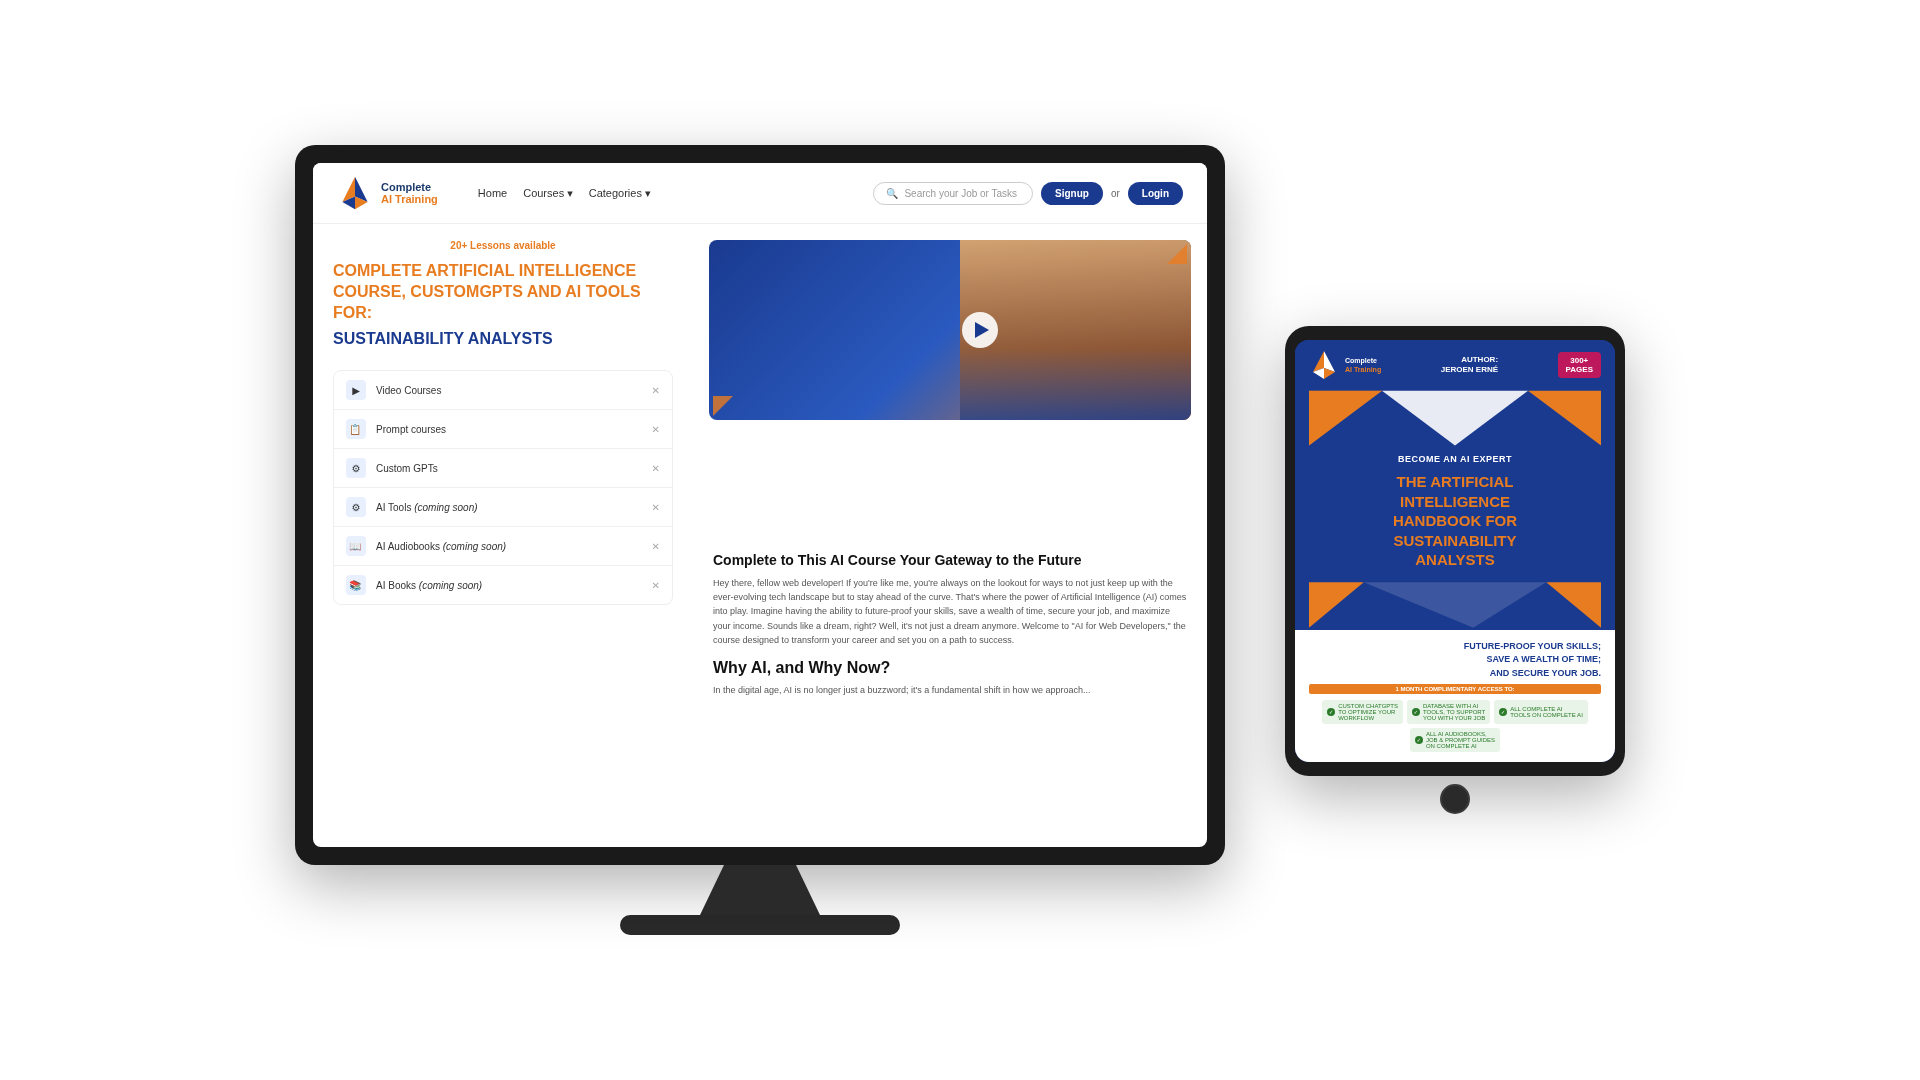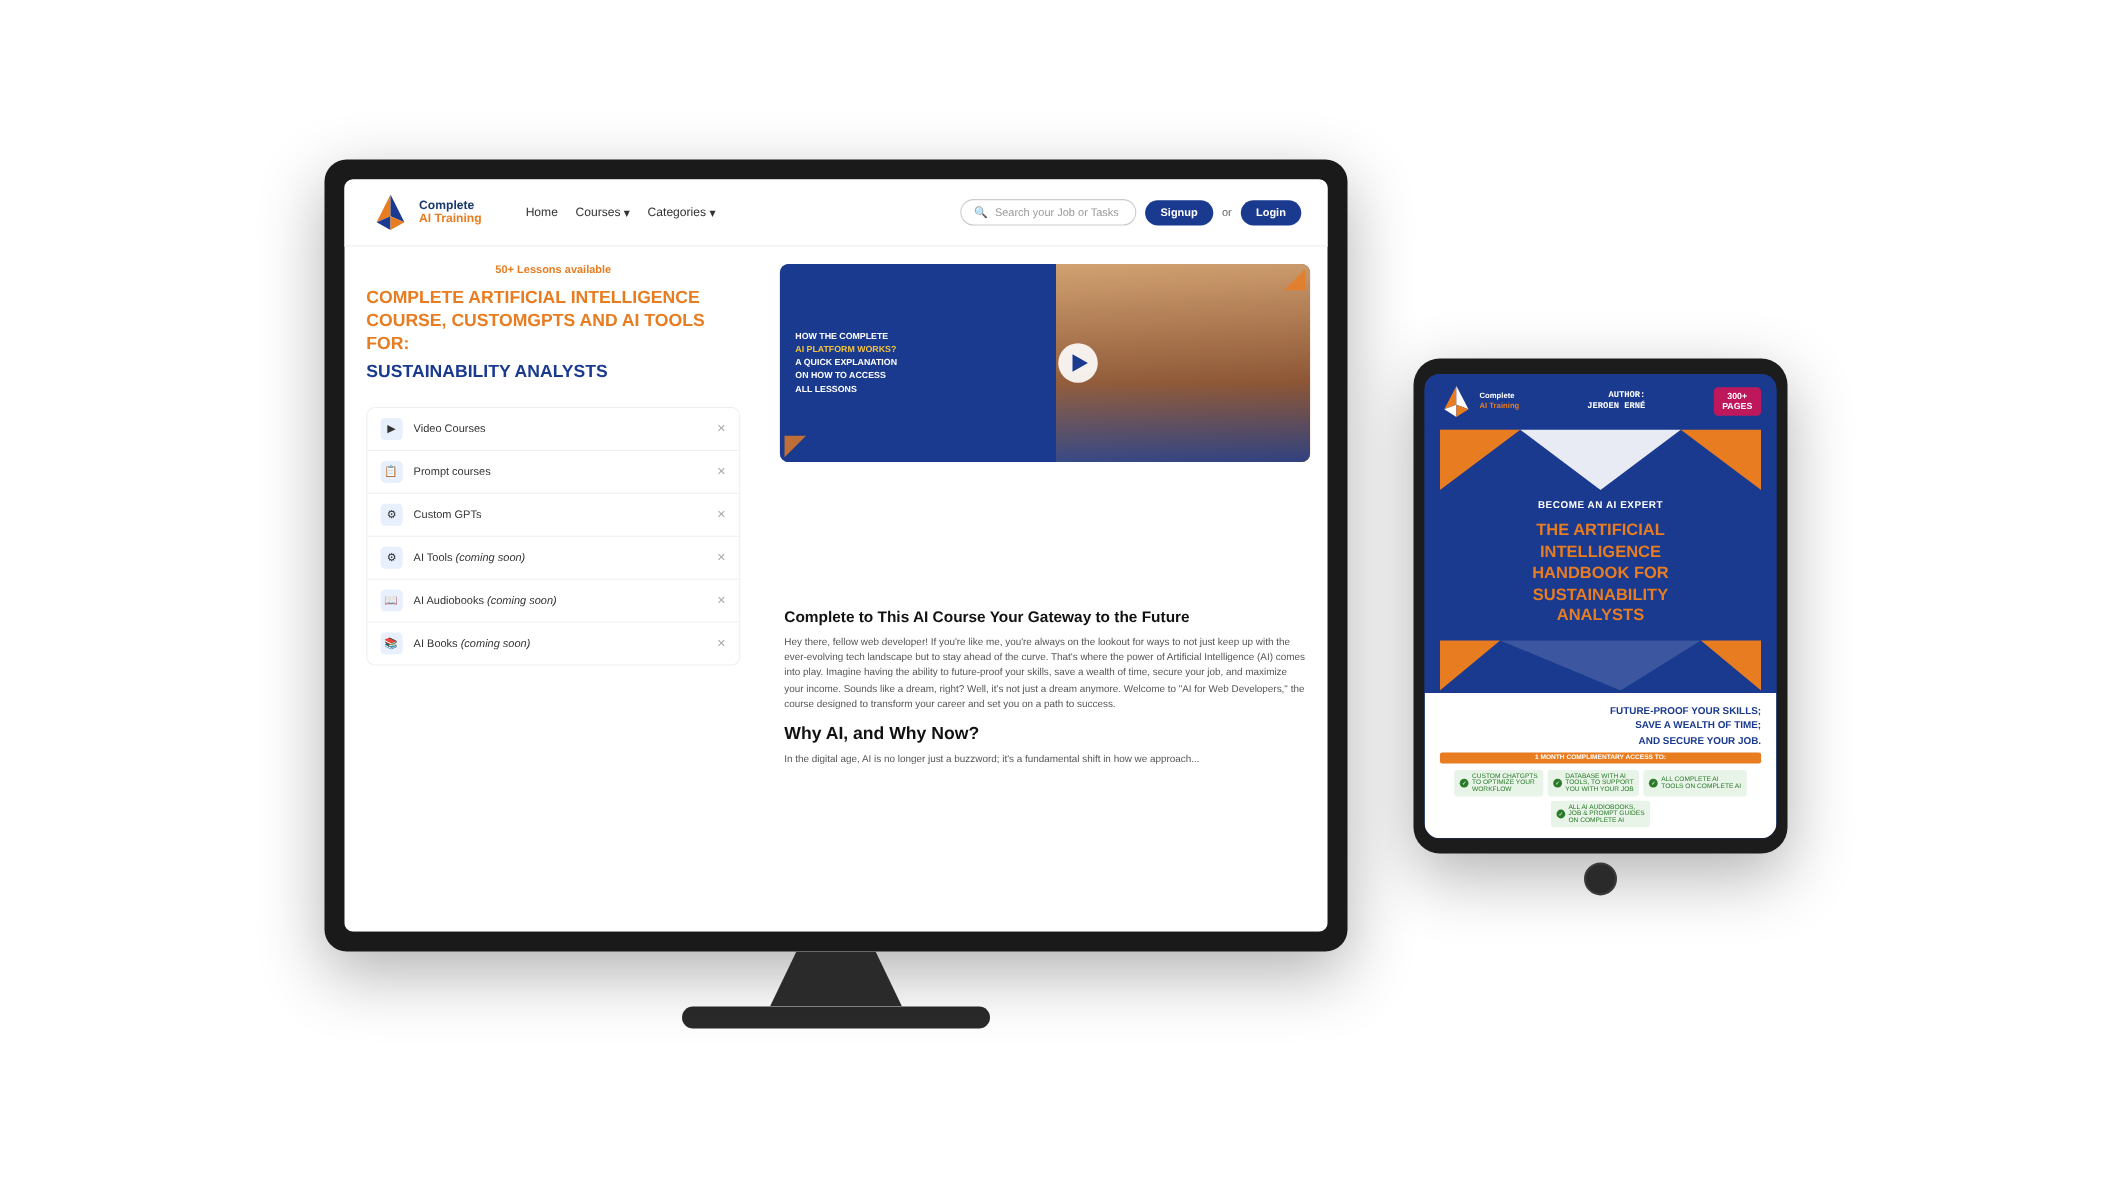--- a/index.html
+++ b/index.html
@@ -384,21 +384,20 @@
       align-items: center;
       justify-content: space-between;
       flex-shrink: 0;
     }
 
     .book-author {
       color: #fff;
       font-size: 8px;
       font-weight: 700;
       line-height: 1.3;
-      font-family: Liberation Mono, monospace;
     }
 
     .book-pages {
       background: #be185d;
       color: #fff;
       font-size: 8px;
       font-weight: 700;
       padding: 4px 8px;
       border-radius: 4px;
       text-align: center;
@@ -538,21 +537,21 @@
                 </div>
                 <button class="btn-signup">Signup</button>
                 <span class="or-text">or</span>
                 <button class="btn-login">Login</button>
               </div>
             </nav>
 
             <div class="main-content">
 
               <div class="left-panel">
-                <p class="lessons-badge">50+ Lessons available</p>
+                <p class="lessons-badge">20+ Lessons available</p>
                 <div class="hero-title">
                   <span>COMPLETE ARTIFICIAL INTELLIGENCE</span><br>
                   <span>COURSE, CUSTOMGPTS AND AI TOOLS FOR:</span>
                 </div>
                 <div class="hero-subtitle">SUSTAINABILITY ANALYSTS</div>
 
                 <div class="sidebar-list">
                   <div class="sidebar-item">
                     <div class="sidebar-item-icon">▶</div>
                     <span class="sidebar-item-label">Video Courses</span>
@@ -584,29 +583,20 @@
                     <span class="sidebar-item-x">✕</span>
                   </div>
                 </div>
               </div>
 
               <div style="flex:1; display:flex; flex-direction:column; overflow:hidden;">
 
                 <div class="video-area">
                   <div class="video-thumb">
 
-                    <div style="position:absolute;left:0;top:0;width:55%;height:100%;background:#1a3a8f;display:flex;flex-direction:column;justify-content:center;padding:14px;">
-                      <div style="color:#fff;font-size:8px;font-weight:700;line-height:1.5;">
-                        <span>HOW THE COMPLETE</span><br>
-                        <span style="color:#f0c040;">AI PLATFORM WORKS?</span><br>
-                        <span>A QUICK EXPLANATION</span><br>
-                        <span>ON HOW TO ACCESS</span><br>
-                        <span>ALL LESSONS</span>
-                      </div>
-                    </div>
 
                     <div style="position:absolute;left:52%;top:0;width:4px;height:100%;background:#e87c20;"></div>
 
                     <div style="position:absolute;right:0;top:0;width:48%;height:100%;background:linear-gradient(135deg,#c8a878,#8a6040);">
 
                       <div style="width:100%;height:100%;background:linear-gradient(180deg,#d4a070 0%,#8a5030 60%,#1a3a8f 100%);opacity:0.8;"></div>
                     </div>
 
                     <div class="video-play">
                       <div class="play-triangle"></div>

